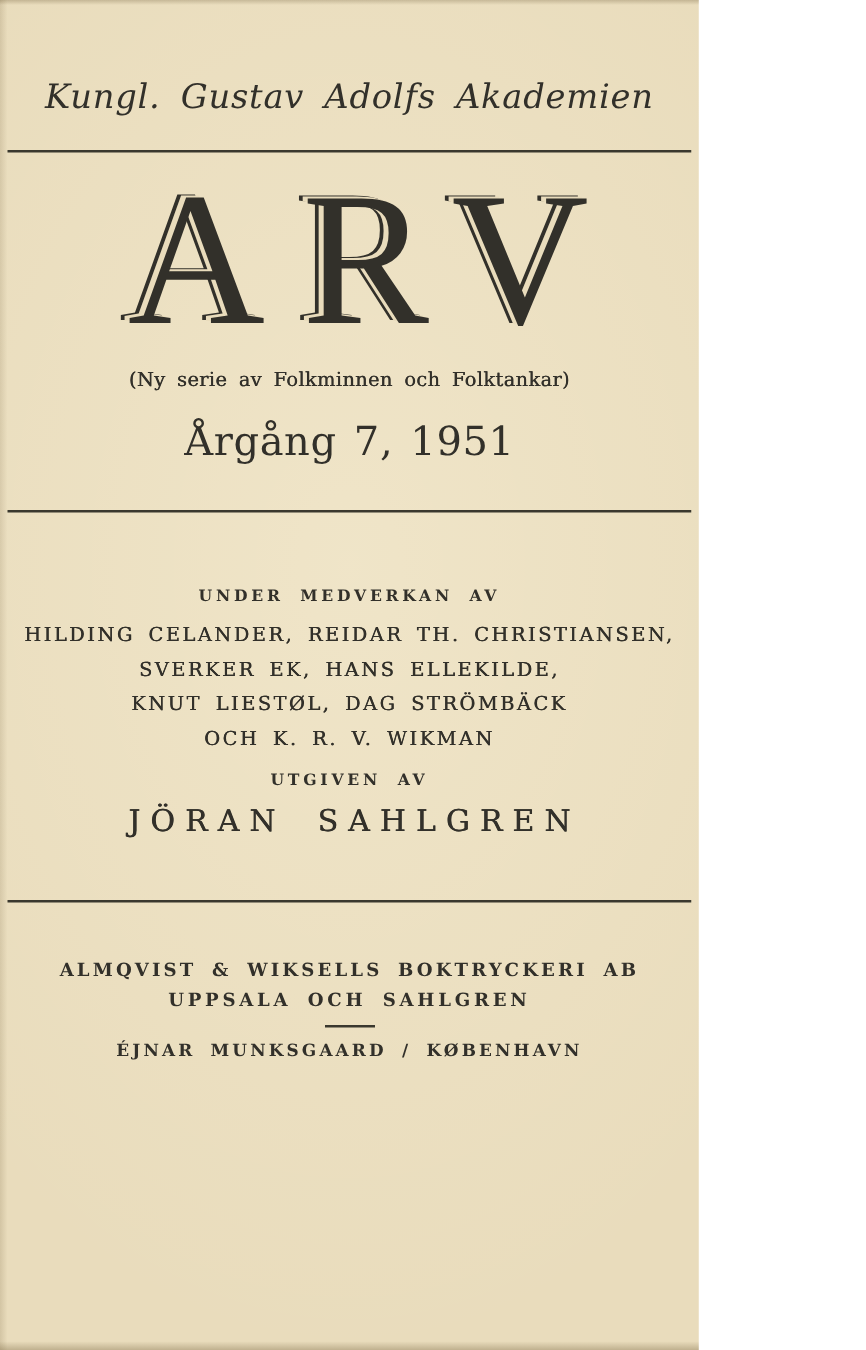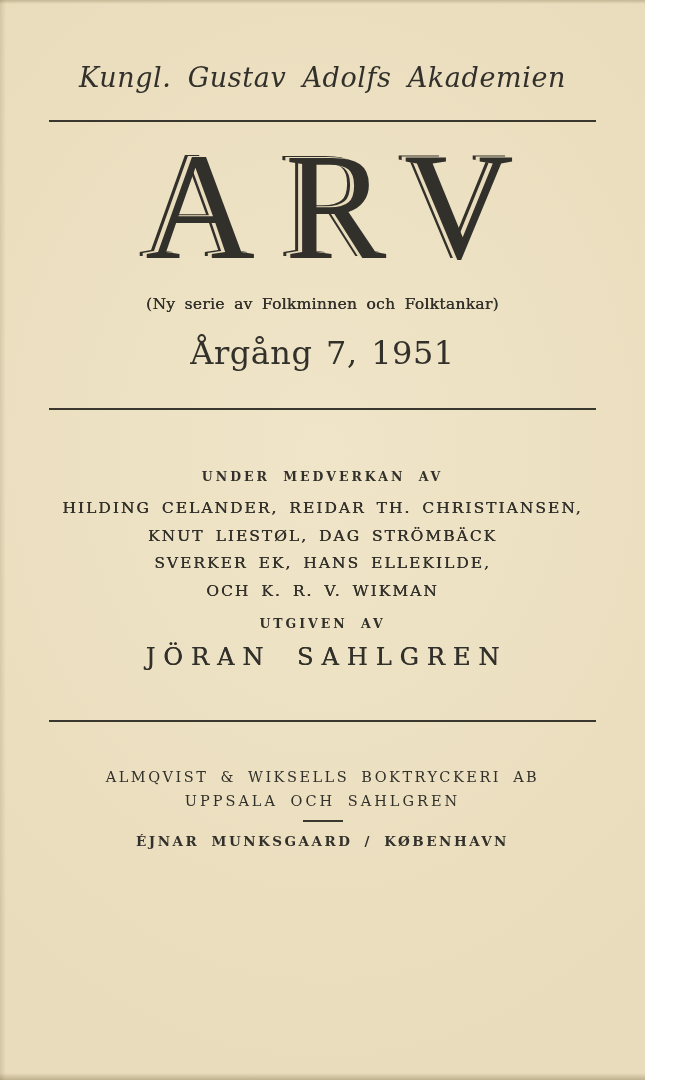--- a/index.html
+++ b/index.html
@@ -8,21 +8,21 @@
     --rule: #3a382e;
   }
   * { margin: 0; padding: 0; box-sizing: border-box; }
   html, body { width: 693px; height: 1080px; }
   body {
     font-family: "DejaVu Serif", serif;
     overflow: hidden;
   }
   .page {
     position: relative;
-    width: 645px;
+    width: 559px;
     height: 1080px;
     color: var(--ink);
     background:
       radial-gradient(ellipse 120% 90% at 50% 42%, rgba(255,249,228,0.30), rgba(255,249,228,0) 65%),
       radial-gradient(ellipse 140% 120% at 50% 50%, rgba(0,0,0,0) 72%, rgba(110,88,42,0.22) 100%),
       linear-gradient(180deg, rgba(96,76,38,0.28) 0px, rgba(96,76,38,0) 4px),
       linear-gradient(0deg, rgba(96,76,38,0.30) 0px, rgba(96,76,38,0) 7px),
       linear-gradient(90deg, rgba(96,76,38,0.16) 0px, rgba(96,76,38,0) 6px),
       var(--paper);
     text-align: center;
@@ -103,21 +103,21 @@
     margin-top: 11px;
     font-size: 24px;
     line-height: 30px;
     letter-spacing: 8px;
     word-spacing: 10px;
     padding-left: 8px;
     text-shadow: 0.35px 0 0 currentColor;
   }
   .rule-bottom { margin-top: 48px; }
   .printer {
-    font-weight: normal;
+    font-weight: bold;
     font-size: 14.5px;
     line-height: 18px;
     letter-spacing: 2.5px;
     word-spacing: 5px;
   }
   .printer-1 { margin-top: 46px; }
   .printer-2 { margin-top: 6px; letter-spacing: 3px; }
   .rule-short {
     margin-top: 10px;
     width: 40px;
@@ -146,22 +146,22 @@
   <div class="series-note">(Ny serie av Folkminnen och Folktankar)</div>
 
   <div class="volume">Årgång 7, 1951</div>
 
   <div class="rule rule-full rule-mid"></div>
 
   <div class="section-heading heading-medverkan">UNDER MEDVERKAN AV</div>
 
   <div class="contributors">
     <div class="contrib-line">HILDING CELANDER, REIDAR TH. CHRISTIANSEN,</div>
+    <div class="contrib-line">SVERKER EK, HANS ELLEKILDE,</div>
     <div class="contrib-line">KNUT LIESTØL, DAG STRÖMBÄCK</div>
-    <div class="contrib-line">SVERKER EK, HANS ELLEKILDE,</div>
     <div class="contrib-line">OCH K. R. V. WIKMAN</div>
   </div>
 
   <div class="section-heading heading-utgiven">UTGIVEN AV</div>
 
   <div class="editor">JÖRAN SAHLGREN</div>
 
   <div class="rule rule-full rule-bottom"></div>
 
   <div class="printer printer-1">ALMQVIST &amp; WIKSELLS BOKTRYCKERI AB</div>

